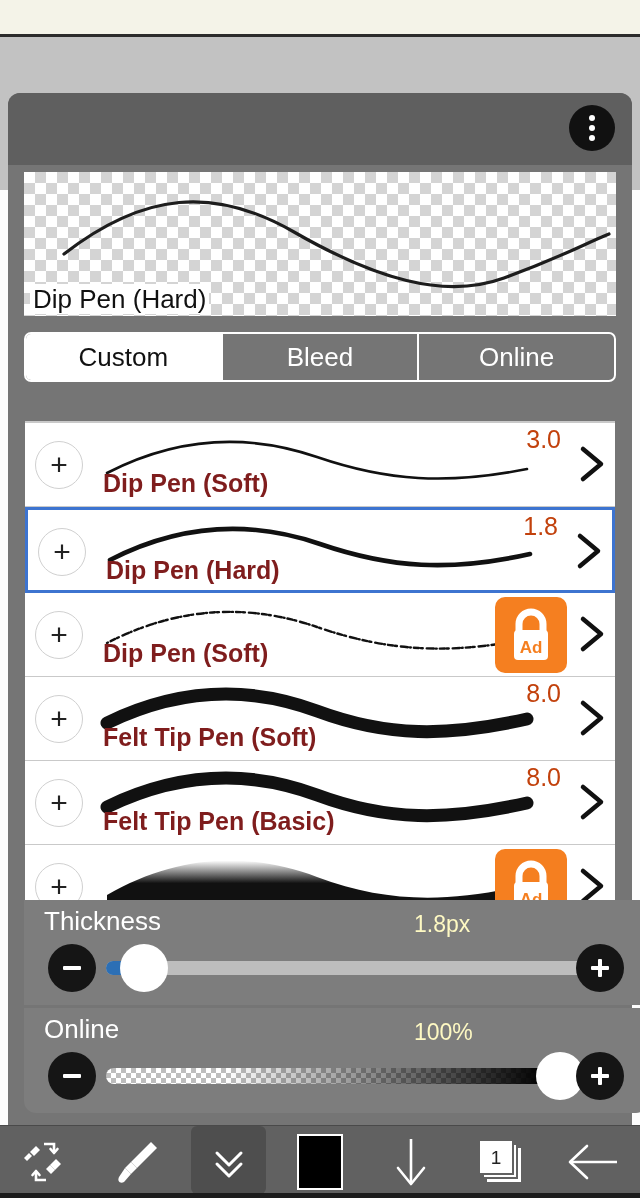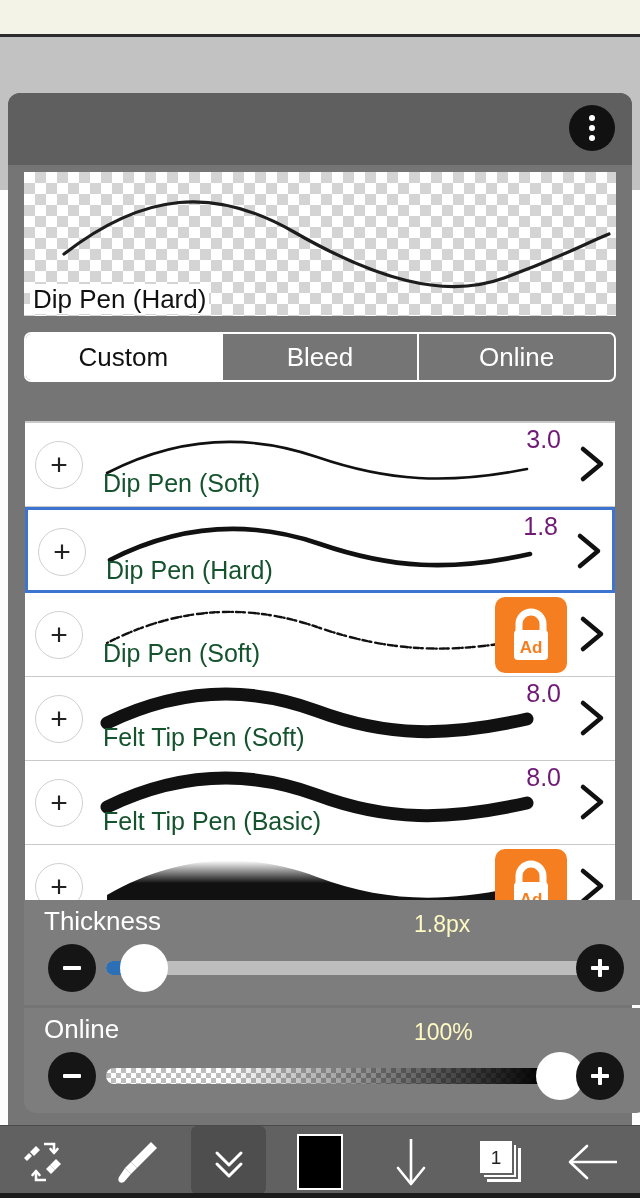--- a/index.html
+++ b/index.html
@@ -107,25 +107,25 @@
     position: absolute; left: 10px; top: 18px;
     width: 48px; height: 48px; border-radius: 50%;
     border: 1px solid #d0d0d0;
     display: flex; align-items: center; justify-content: center;
     font-size: 30px; color: #222222; line-height: 1;
   }
   .stroke-wrap { position: absolute; left: 72px; top: 4px; width: 440px; height: 62px; }
   .stroke-wrap svg { display: block; }
   .row-label {
     position: absolute; left: 78px; top: 46px;
-    font-size: 25px; color: #14532d; white-space: nowrap;
+    font-size: 25px; color: #7f1d1d; white-space: nowrap; font-weight: bold;
   }
   .row-size {
     position: absolute; right: 54px; top: 2px;
-    font-size: 25px; color: #701a75;
+    font-size: 25px; color: #c2410c;
   }
   .chev {
     position: absolute; right: 8px; top: 22px;
     width: 30px; height: 38px;
   }
   .chev svg { display: block; }
   .ad-badge {
     position: absolute; right: 48px; top: 4px;
     width: 72px; height: 76px; border-radius: 10px;
     background: #F57F20;

